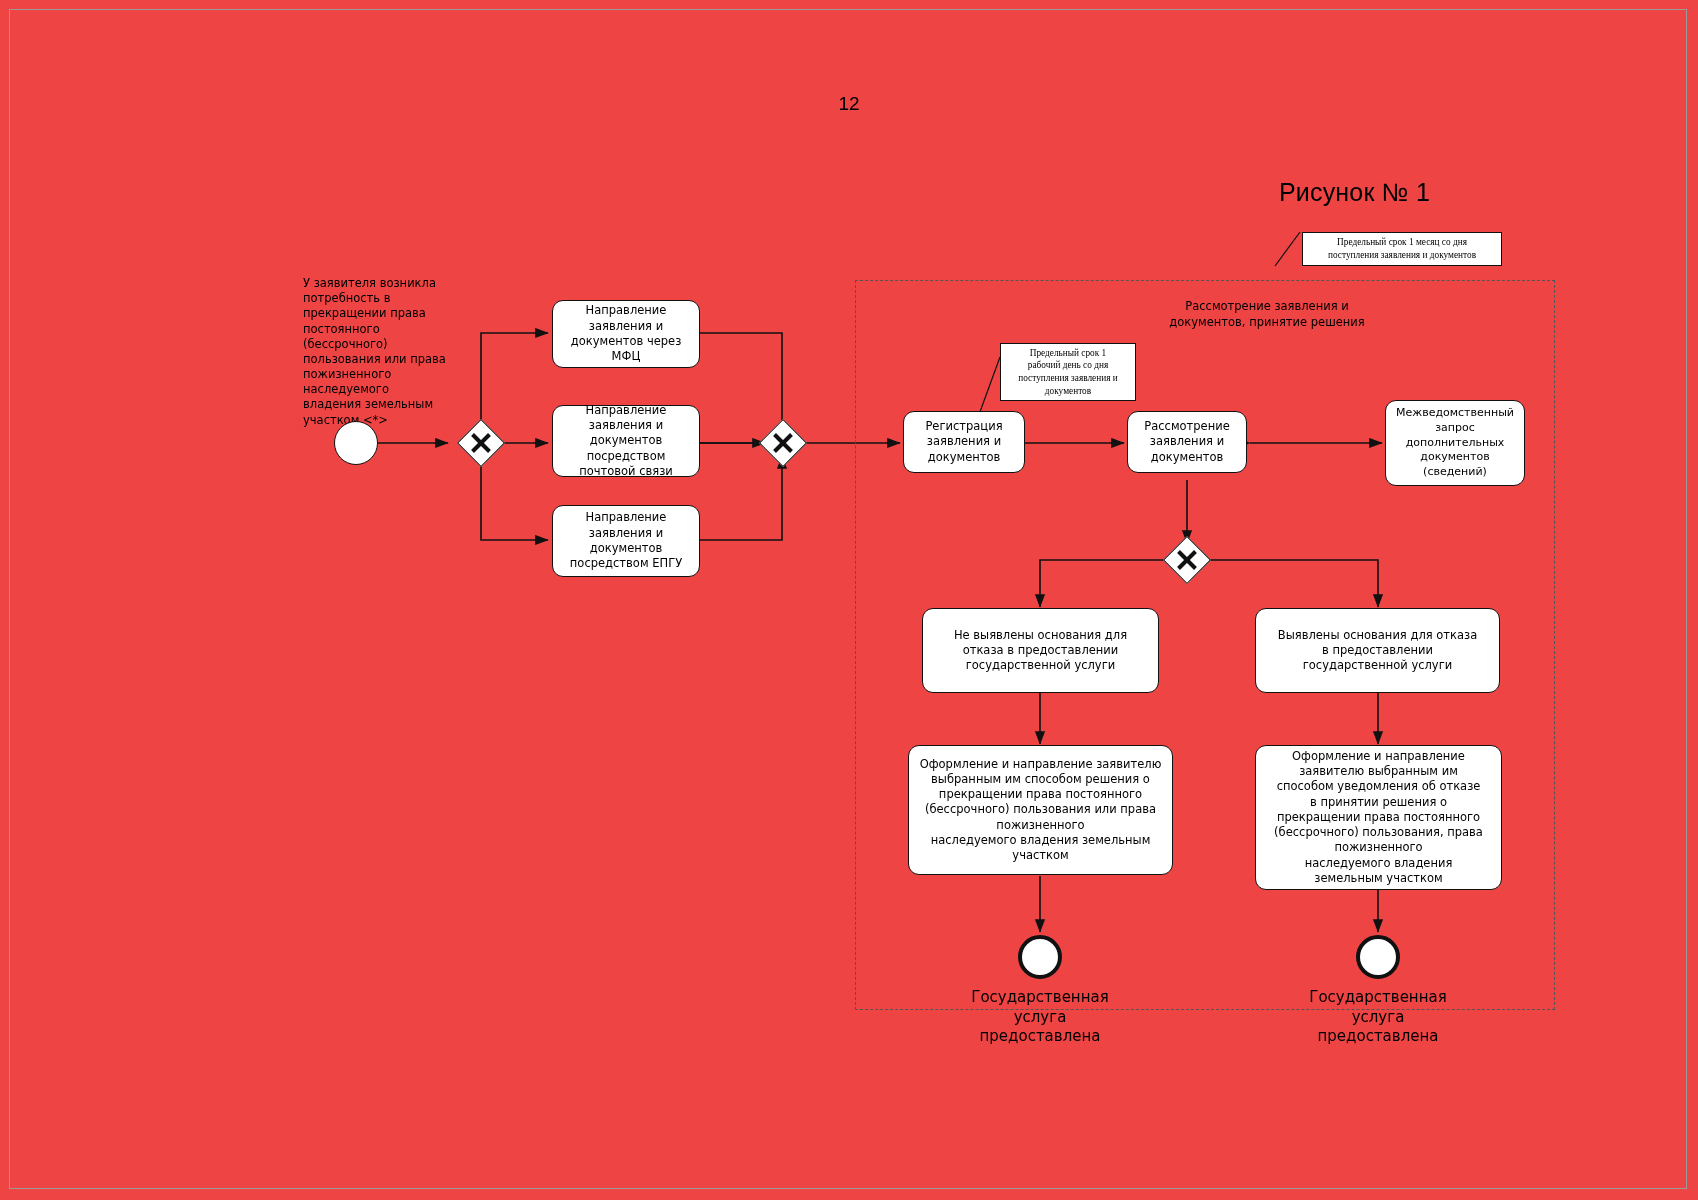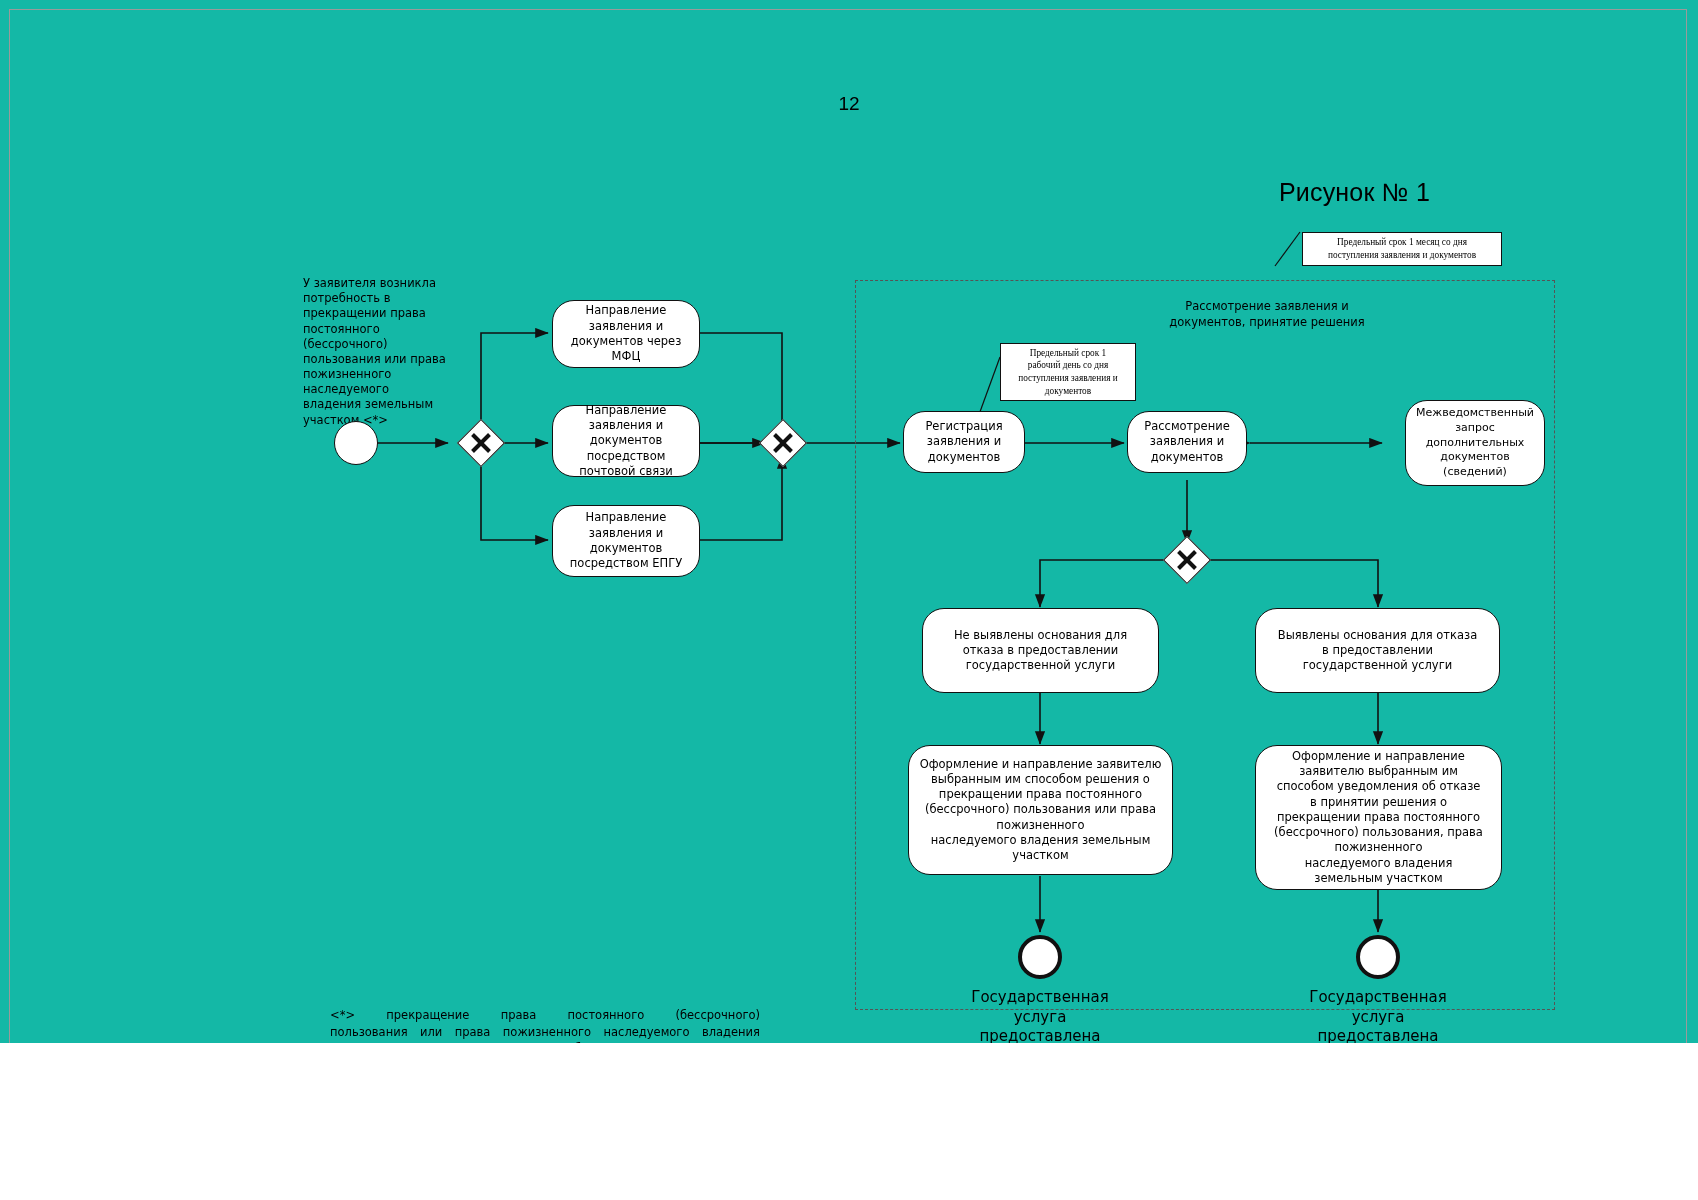--- a/index.html
+++ b/index.html
@@ -7,22 +7,22 @@
     padding: 0;
     background: #ffffff;
   }
   body {
     font-family: "DejaVu Sans", "Liberation Sans", sans-serif;
     color: #000000;
   }
   #page {
     position: relative;
     width: 1698px;
-    height: 1043px;
-    background: #14b8a6;
+    height: 1200px;
+    background: #ef4444;
     overflow: hidden;
   }
   #page-border {
     position: absolute;
     left: 9px;
     top: 9px;
     width: 1678px;
     height: 1180px;
     border: 1px solid #9a9a9a;
     box-sizing: border-box;
@@ -52,21 +52,21 @@
     top: 0;
     width: 1698px;
     height: 1200px;
     pointer-events: none;
   }
   
   .node {
     position: absolute;
     box-sizing: border-box;
     border: 1.6px solid #111;
-    border-radius: 22px;
+    border-radius: 11px;
     background: #ffffff;
     display: flex;
     align-items: center;
     justify-content: center;
     text-align: center;
     font-size: 11.5px;
     line-height: 1.33;
     padding: 3px 6px;
     font-family: "DejaVu Sans", sans-serif;
   }
@@ -267,21 +267,21 @@
 рабочий день со дня
 поступления заявления и
 документов</div>
 
   <div class="node" style="left:903px; top:411px; width:122px; height:62px; white-space:pre-line;">Регистрация
 заявления и
 документов</div>
   <div class="node" style="left:1127px; top:411px; width:120px; height:62px; white-space:pre-line;">Рассмотрение
 заявления и
 документов</div>
-  <div class="node small" style="left:1385px; top:400px; width:140px; height:86px; white-space:pre-line;margin-left:20px;">Межведомственный
+  <div class="node small" style="left:1385px; top:400px; width:140px; height:86px; white-space:pre-line;">Межведомственный
 запрос
 дополнительных
 документов
 (сведений)</div>
 
   <div class="gateway" style="left:1170px; top:543px;"></div>
 
   <div class="node" style="left:922px; top:608px; width:237px; height:85px; white-space:pre-line;">Не выявлены основания для
 отказа в предоставлении
 государственной услуги</div>
@@ -307,19 +307,14 @@
 земельным участком</div>
 
   <div class="event end" style="left:1018px; top:935px; width:44px; height:44px;"></div>
   <div class="event-label" style="left:955px; top:988px; width:170px;">Государственная
 услуга предоставлена</div>
 
   <div class="event end" style="left:1356px; top:935px; width:44px; height:44px;"></div>
   <div class="event-label" style="left:1293px; top:988px; width:170px;">Государственная услуга
 предоставлена</div>
 
-  <div class="footnote">
-    <span class="fn-spaced">&lt;*&gt;    прекращение    права    постоянного    (бессрочного)</span>
-    <span class="fn-spaced">пользования   или   права   пожизненного   наследуемого   владения</span>
-    <span>земельного участка, находящегося в собственности ЯНАО.</span>
-  </div>
 
 </div>
 
 </body></html>

